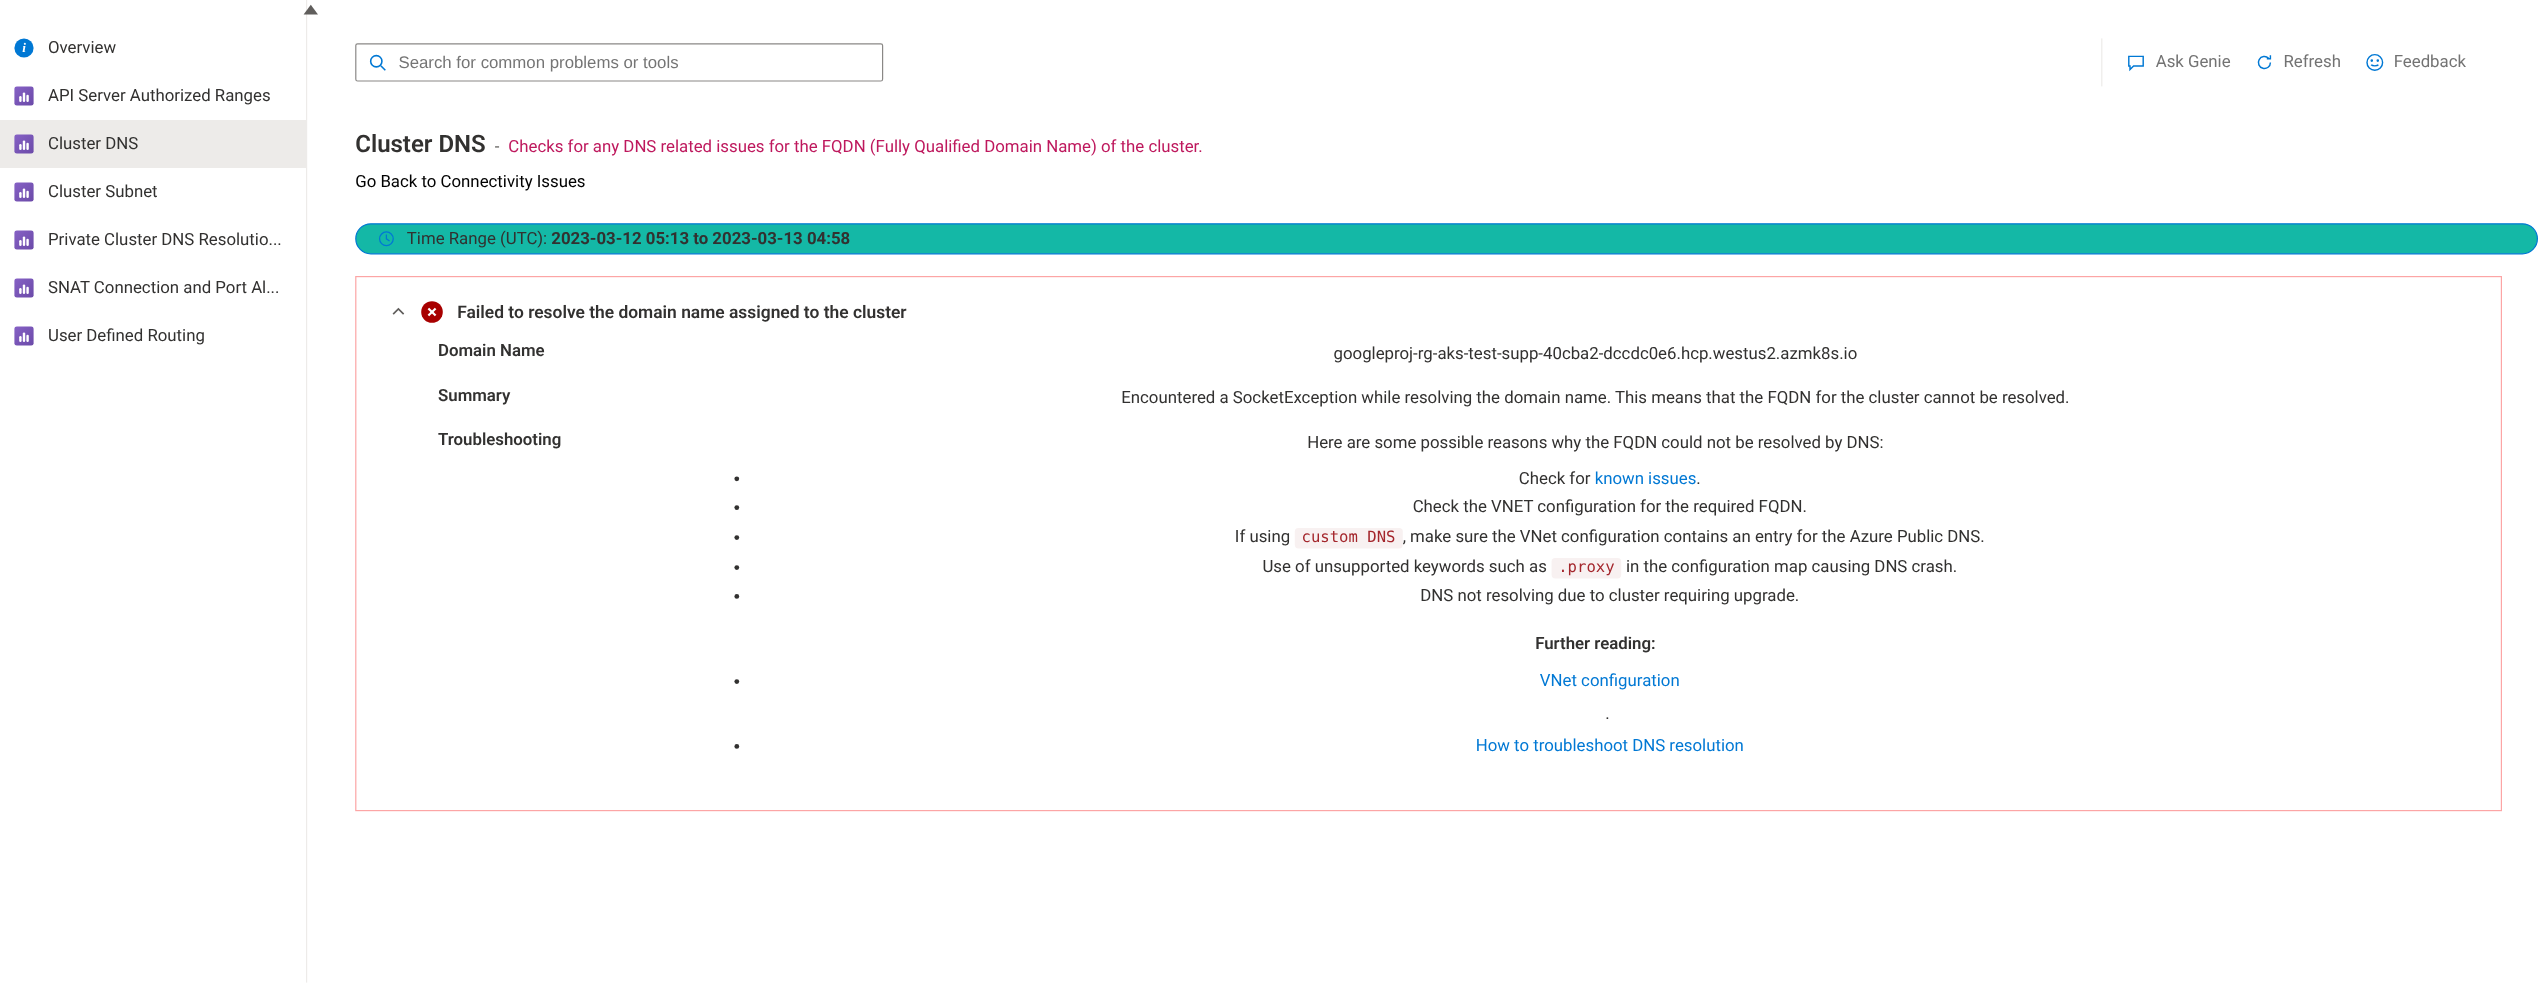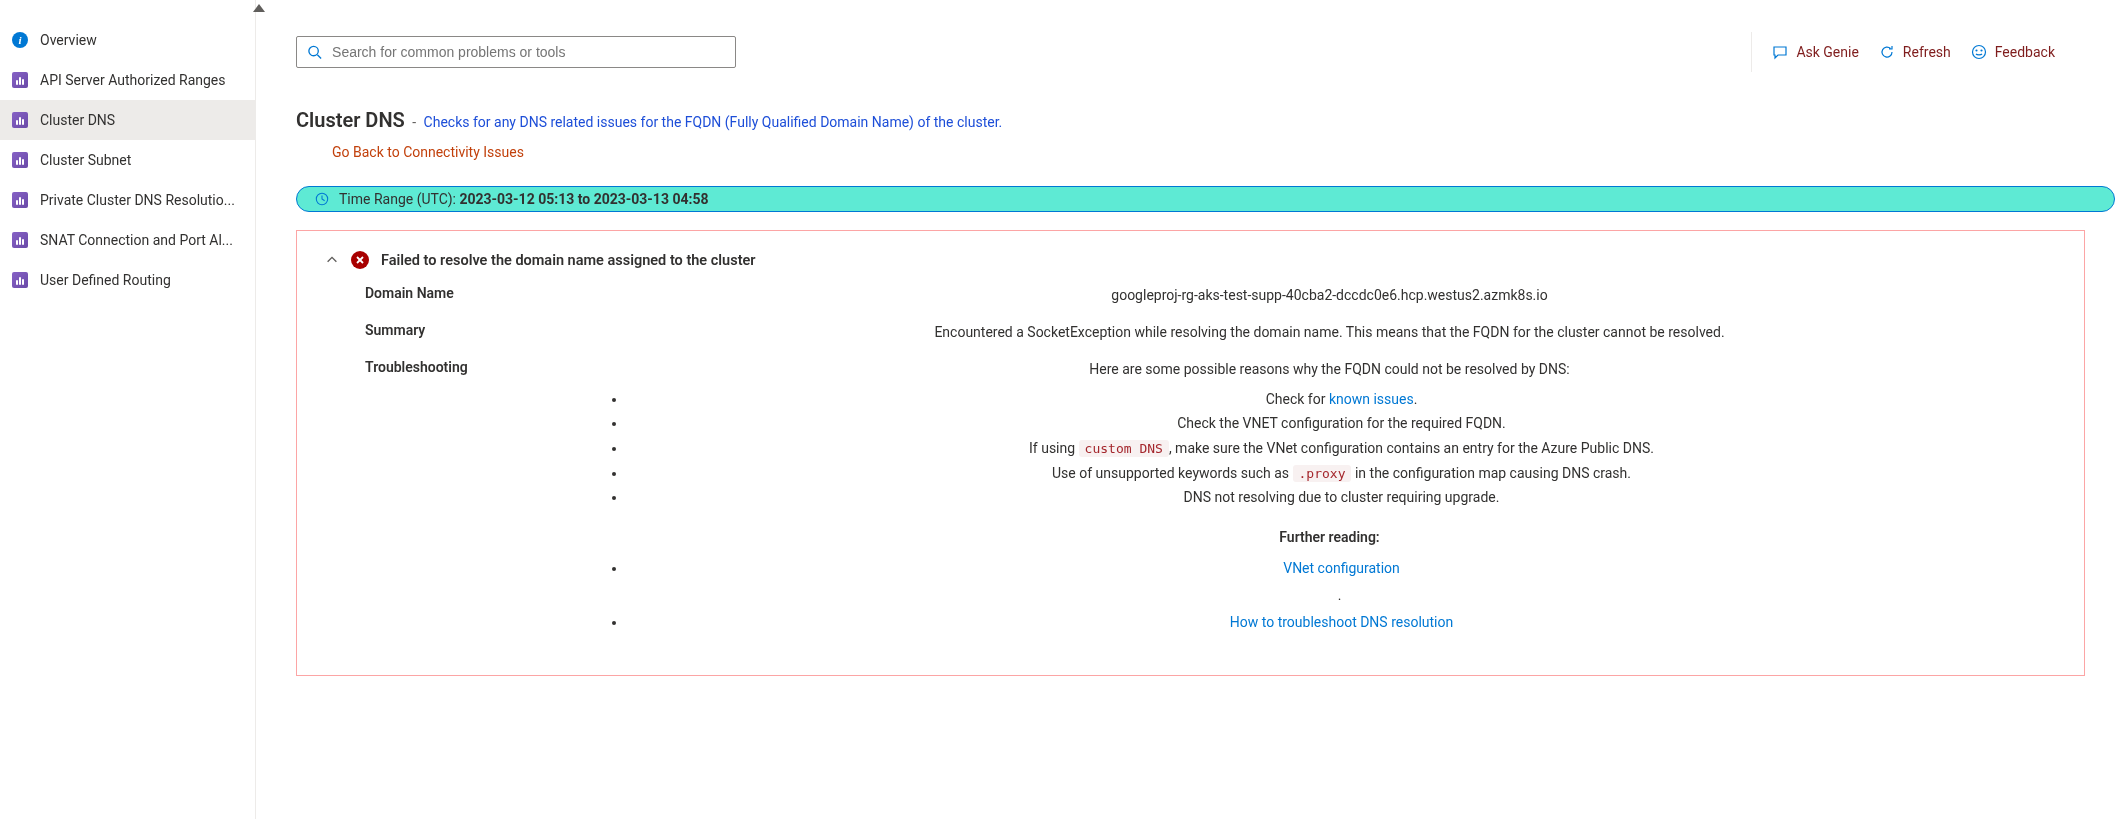--- a/index.html
+++ b/index.html
@@ -62,36 +62,36 @@
     .toolbar { display:flex; align-items:center; gap:20px; padding-right:60px;}
     .search-box {
       display:flex;align-items:center;gap:10px;
       border:1px solid #8a8886;border-radius:2px;height:32px;padding:0 10px;width:440px;
     }
     .search-box svg{width:16px;height:16px;color:#0078d4;}
     .search-box input{
       border:none;outline:none;font-size:14px;width:100%;color:#605e5c;
     }
     .toolbar-btn{
-      display:flex;align-items:center;gap:8px;cursor:pointer;color:#7f1d1d;
+      display:flex;align-items:center;gap:8px;cursor:pointer;color:#737373;
     }
     .toolbar-btn svg{width:16px;height:16px;color:#0078d4;}
     .toolbar-divider{width:1px;height:40px;background:#edebe9;margin-left:auto;}
 
     
     .page-header{margin-top:36px;}
     .page-header .title{font-size:20px;font-weight:600;}
     .page-header .sep{color:#605e5c;margin:0 4px;}
-    .page-header .desc{color:#1d4ed8;font-size:14px;}
-    .back-link{color:#c2410c;text-decoration:none;display:inline-block;margin-top:12px;cursor:pointer;margin-left:36px;}
+    .page-header .desc{color:#be185d;font-size:14px;}
+    .back-link{color:#000000;text-decoration:none;display:inline-block;margin-top:12px;cursor:pointer;}
 
     
     .time-pill{
       display:inline-flex;align-items:center;gap:10px;
-      border:1px solid #0078d4;border-radius:20px;background:#5eead4;
+      border:1px solid #0078d4;border-radius:20px;background:#14b8a6;
       padding:4px 18px;margin-top:26px;color:#323130;
     }
     .time-pill svg{width:14px;height:14px;color:#0078d4;}
 
     
     .card{
       border:1px solid #fca5a5;margin-top:18px;padding:20px 28px 36px 28px;width:calc(100% - 30px);
     }
     .card-header{display:flex;align-items:center;gap:12px;}
     .chev{cursor:pointer;}

